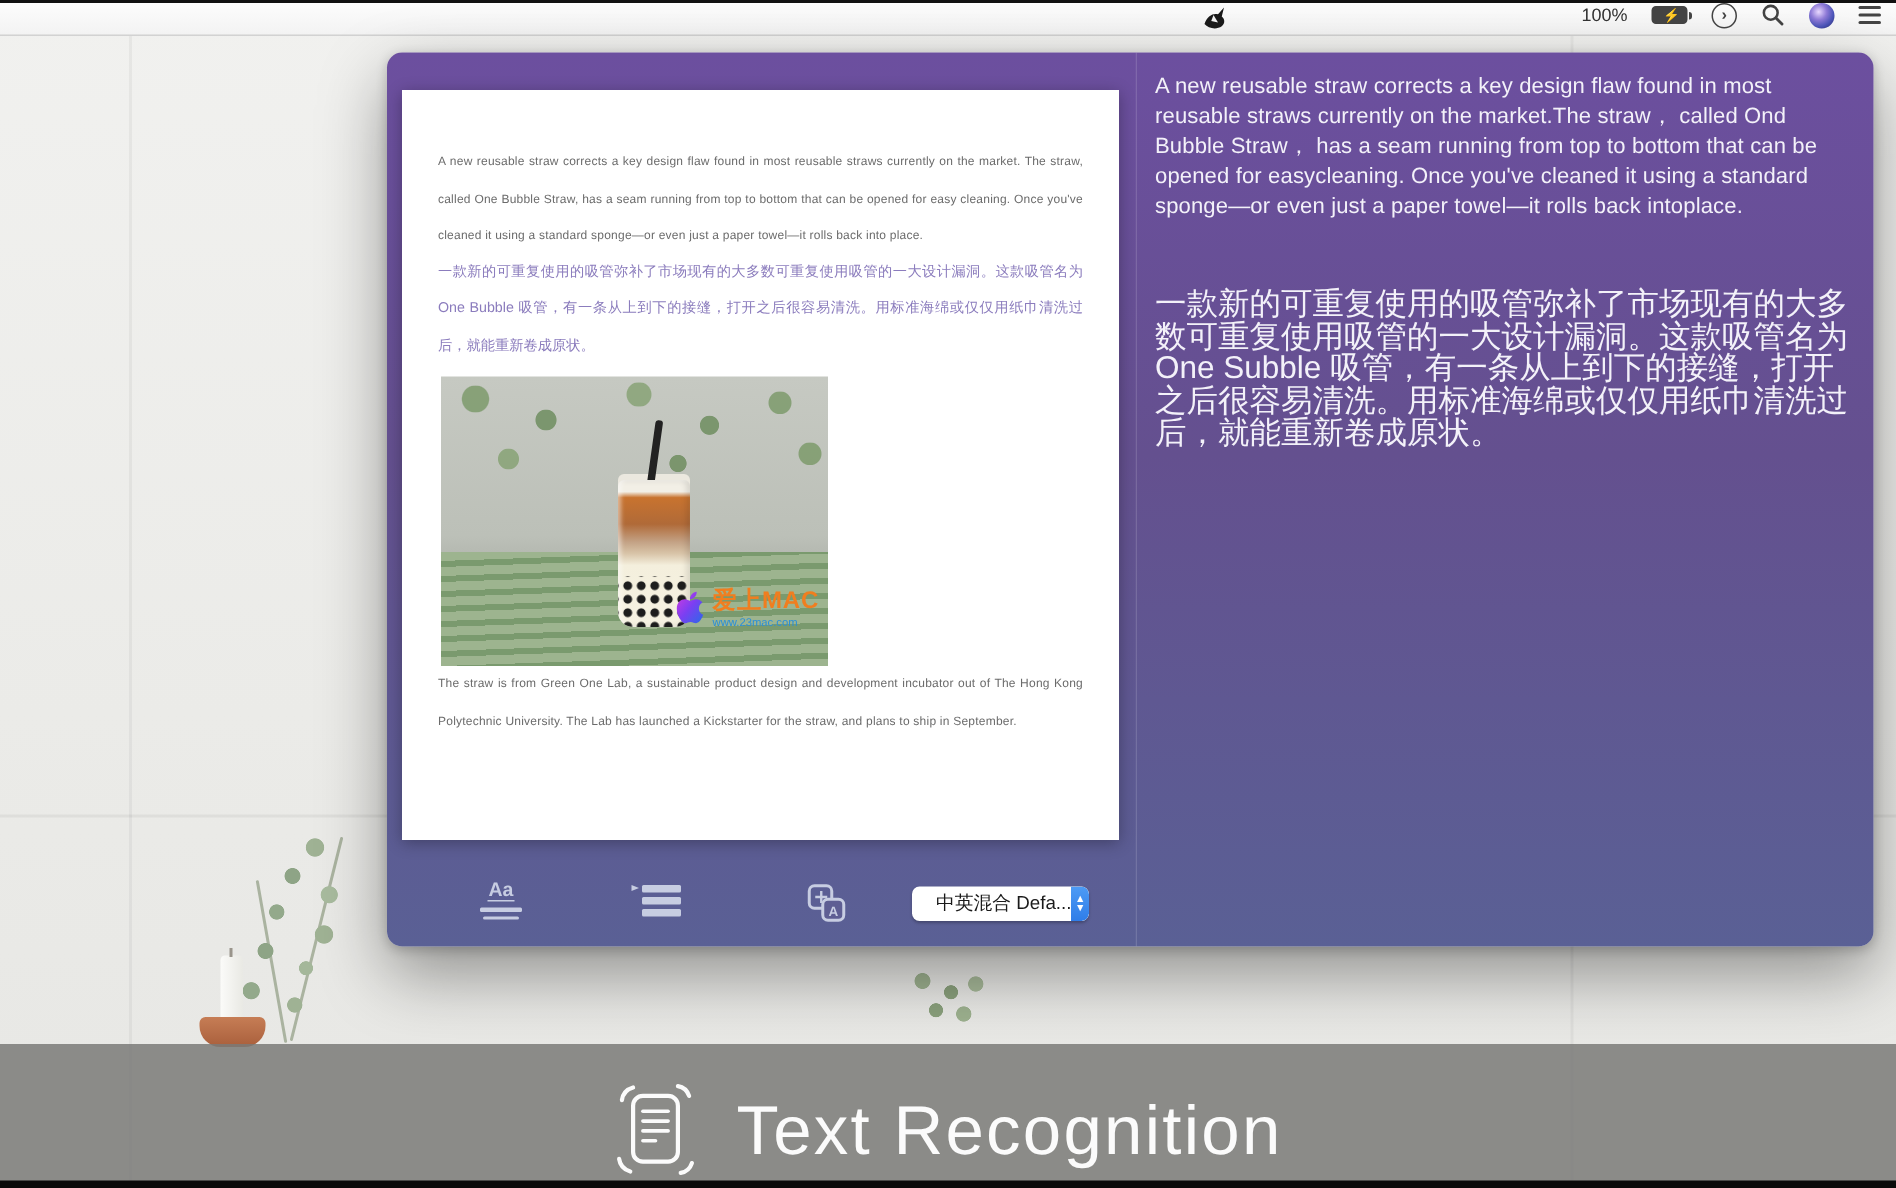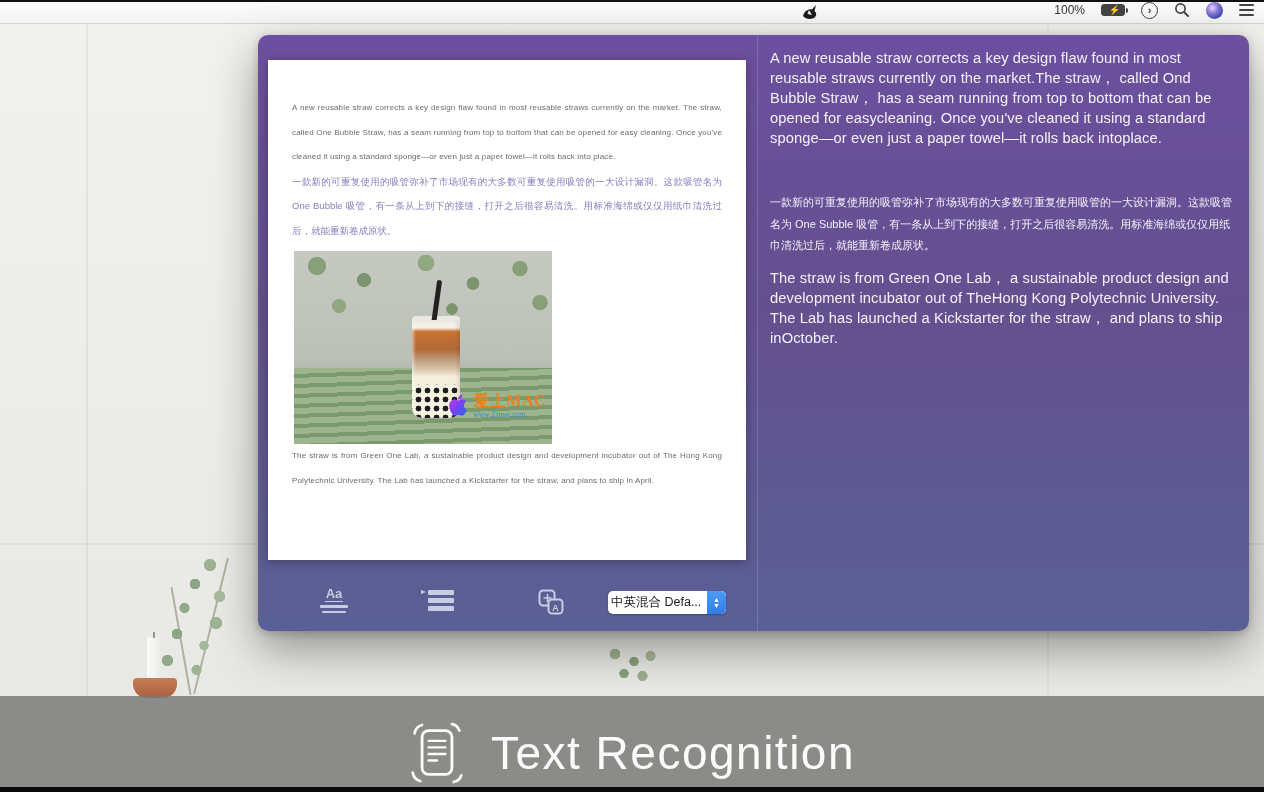--- a/index.html
+++ b/index.html
@@ -60,33 +60,33 @@
 
   
   .window { position:absolute; left:258px; top:35px; width:991px; height:596px; border-radius:10px;
             background:linear-gradient(180deg,#6c4f9f 0%,#64508f 45%,#5a6095 100%);
             box-shadow:0 18px 45px rgba(0,0,0,0.38), 0 2px 8px rgba(0,0,0,0.2); }
   .pane-right { position:absolute; left:499px; top:0; width:492px; height:596px;
                 border-left:1px solid rgba(255,255,255,0.14); border-radius:0 10px 10px 0;
                 padding:13px 16px 0 12px; color:#f3f1f9; }
   .pane-right p { margin-bottom:11px; }
   .rec-en { font-size:14.7px; line-height:20px; letter-spacing:0.1px; }
-  .rec-zh { font-size:11px; line-height:21.5px;margin-top:44px; }
+  .rec-zh { font-size:21px; line-height:21.5px;margin-top:44px; }
   .rec-caption { font-size:15.3px; display:flex; align-items:center; margin:15px 0 14px 0; }
   .cursor { display:inline-block; width:1.5px; height:19px; background:#ffffff; margin:0 3px 0 6px; }
 
   
   .doc { position:absolute; left:10px; top:25px; width:478px; height:500px; background:#ffffff;
          box-shadow:0 2px 10px rgba(0,0,0,0.3); padding:36px 24px 0 24px; }
   .doc-en { font-size:8px; line-height:24.5px; color:#6b6b6b; text-align:justify; letter-spacing:0.15px; }
   .doc-zh { font-size:9.5px; line-height:24.5px; color:#8b7cbd; text-align:justify; }
   .doc-caption { font-size:8px; color:#8a8a8a; margin:9px 0 10px 2px; }
 
   .photo { position:relative; width:258px; height:193px; margin:8px 0 0 2px; overflow:hidden;
-           background:linear-gradient(180deg,#c6c9c2 0%,#bcc0b8 55%,#b4b8b0 62%);font-family:Liberation Serif, serif; }
+           background:linear-gradient(180deg,#c6c9c2 0%,#bcc0b8 55%,#b4b8b0 62%); }
   .photo-vines { position:absolute; left:0; top:0; width:100%; height:120px;
     background-image:
       radial-gradient(circle,#7d9a6c 0 55%,transparent 60%),
       radial-gradient(circle,#6f8d60 0 55%,transparent 60%),
       radial-gradient(circle,#88a376 0 55%,transparent 60%),
       radial-gradient(circle,#6f8d60 0 55%,transparent 60%),
       radial-gradient(circle,#7d9a6c 0 55%,transparent 60%),
       radial-gradient(circle,#88a376 0 55%,transparent 60%),
       radial-gradient(circle,#6f8d60 0 55%,transparent 60%),
       radial-gradient(circle,#7d9a6c 0 55%,transparent 60%);
@@ -121,21 +121,21 @@
   .tb-aa .aa-t { font-size:13px; font-weight:bold; color:#c7cde2; border-bottom:1.5px solid #c7cde2; display:inline-block; padding:0 1px 0px 1px; }
   .tb-aa .aa-l { display:block; height:2.5px; background:#c7cde2; margin-top:3px; border-radius:1px; }
   .tb-list { position:absolute; left:170px; bottom:17px; }
   .tb-list .bar { display:block; width:26px; height:4.5px; background:#c7cde2; border-radius:1px; margin-bottom:3.5px; }
   .tb-list .tri { position:absolute; left:-7px; top:0px; width:0; height:0;
                   border-top:2.5px solid transparent; border-bottom:2.5px solid transparent; border-left:5px solid #c7cde2; }
   .tb-translate { position:absolute; left:280px; bottom:16px; width:26px; height:26px; }
   .tb-select { position:absolute; left:350px; bottom:17px; width:118px; height:23px; background:#ffffff;
                border-radius:5px; display:flex; align-items:center; overflow:hidden;
                box-shadow:0 1px 2px rgba(0,0,0,0.25); }
-  .tb-select .sel-label { flex:1; font-size:12.5px; color:#1a1a1a; padding-left:3px; white-space:nowrap; }
+  .tb-select .sel-label { flex:1; font-size:12.5px; color:#1a1a1a; padding-left:16px; white-space:nowrap; }
   .tb-select .sel-stepper { width:19px; height:23px; background:linear-gradient(180deg,#4d9bf5,#2f7de8);
                display:flex; flex-direction:column; align-items:center; justify-content:center; color:#fff;
                font-size:7px; line-height:6px; border-radius:0 5px 5px 0; }
 
   
   .banner { position:absolute; left:0; top:696px; width:1264px; height:114px;
             background:rgba(122,122,120,0.85); display:flex; align-items:center; justify-content:center; gap:26px; }
   .banner-black { position:absolute; left:0; top:787px; width:1264px; height:5px; background:#0a0a0a; }
   .banner-title { color:#fbfbfb; font-size:46px; font-weight:300; letter-spacing:1.5px; }
 </style>
@@ -209,27 +209,26 @@
             </defs>
           <path fill="url(#ag)" d="M318.7 268.7c-.2-36.7 16.4-64.4 50-84.8-18.8-26.9-47.2-41.7-84.7-44.6-35.5-2.8-74.3 20.7-88.5 20.7-15 0-49.4-19.7-76.4-19.7C63.3 141.2 4 184.8 4 273.5q0 39.3 14.4 81.2c12.8 36.7 59 126.7 107.2 125.2 25.2-.6 43-17.9 75.8-17.9 31.8 0 48.3 17.9 76.4 17.9 48.6-.7 90.4-82.5 102.6-119.3-65.2-30.7-61.7-90-61.7-91.9zm-56.6-164.2c27.3-32.4 24.8-61.9 24-72.5-24.1 1.4-52 16.4-67.9 34.9-17.5 19.8-27.8 44.3-25.6 71.9 26.1 2 49.9-11.4 69.5-34.3z"></path>
         </svg>
         <span class="wm-text">
           <span class="wm-title">爱上MAC</span>
           <span class="wm-url">www.23mac.com</span>
         </span>
       </div>
     </div>
 
-    <p class="doc-en">The straw is from Green One Lab, a sustainable product design and development incubator out of The Hong Kong Polytechnic University. The Lab has launched a Kickstarter for the straw, and plans to ship in April.</p>
+    <p class="doc-en">The straw is from Green One Lab, a sustainable product design and development incubator out of The Hong Kong Polytechnic University. The Lab has launched a Kickstarter for the straw, and plans to ship in September.</p>
   </div>
 
   <div class="pane-right">
     <p class="rec-en">A new reusable straw corrects a key design flaw found in most reusable straws currently on the market.The straw， called Ond Bubble Straw， has a seam running from top to bottom that can be opened for easycleaning. Once you've cleaned it using a standard sponge—or even just a paper towel—it rolls back intoplace.</p>
     <p class="rec-zh">一款新的可重复使用的吸管弥补了市场现有的大多数可重复使用吸管的一大设计漏洞。这款吸管名为 One Subble 吸管，有一条从上到下的接缝，打开之后很容易清洗。用标准海绵或仅仅用纸巾清洗过后，就能重新卷成原状。</p>
-    <p class="rec-en">The straw is from Green One Lab， a sustainable product design and development incubator out of TheHong Kong Polytechnic University. The Lab has launched a Kickstarter for the straw， and plans to ship inOctober.</p>
   </div>
 
   <div class="toolbar">
     <div class="tb-aa">
       <span class="aa-t">Aa</span><span class="aa-l"></span><span class="aa-l" style="width:24px;margin-left:2px"></span>
     </div>
     <div class="tb-list">
       <span style="position:relative"><span class="tri"></span></span>
       <span class="bar"></span><span class="bar"></span><span class="bar"></span>
     </div>

